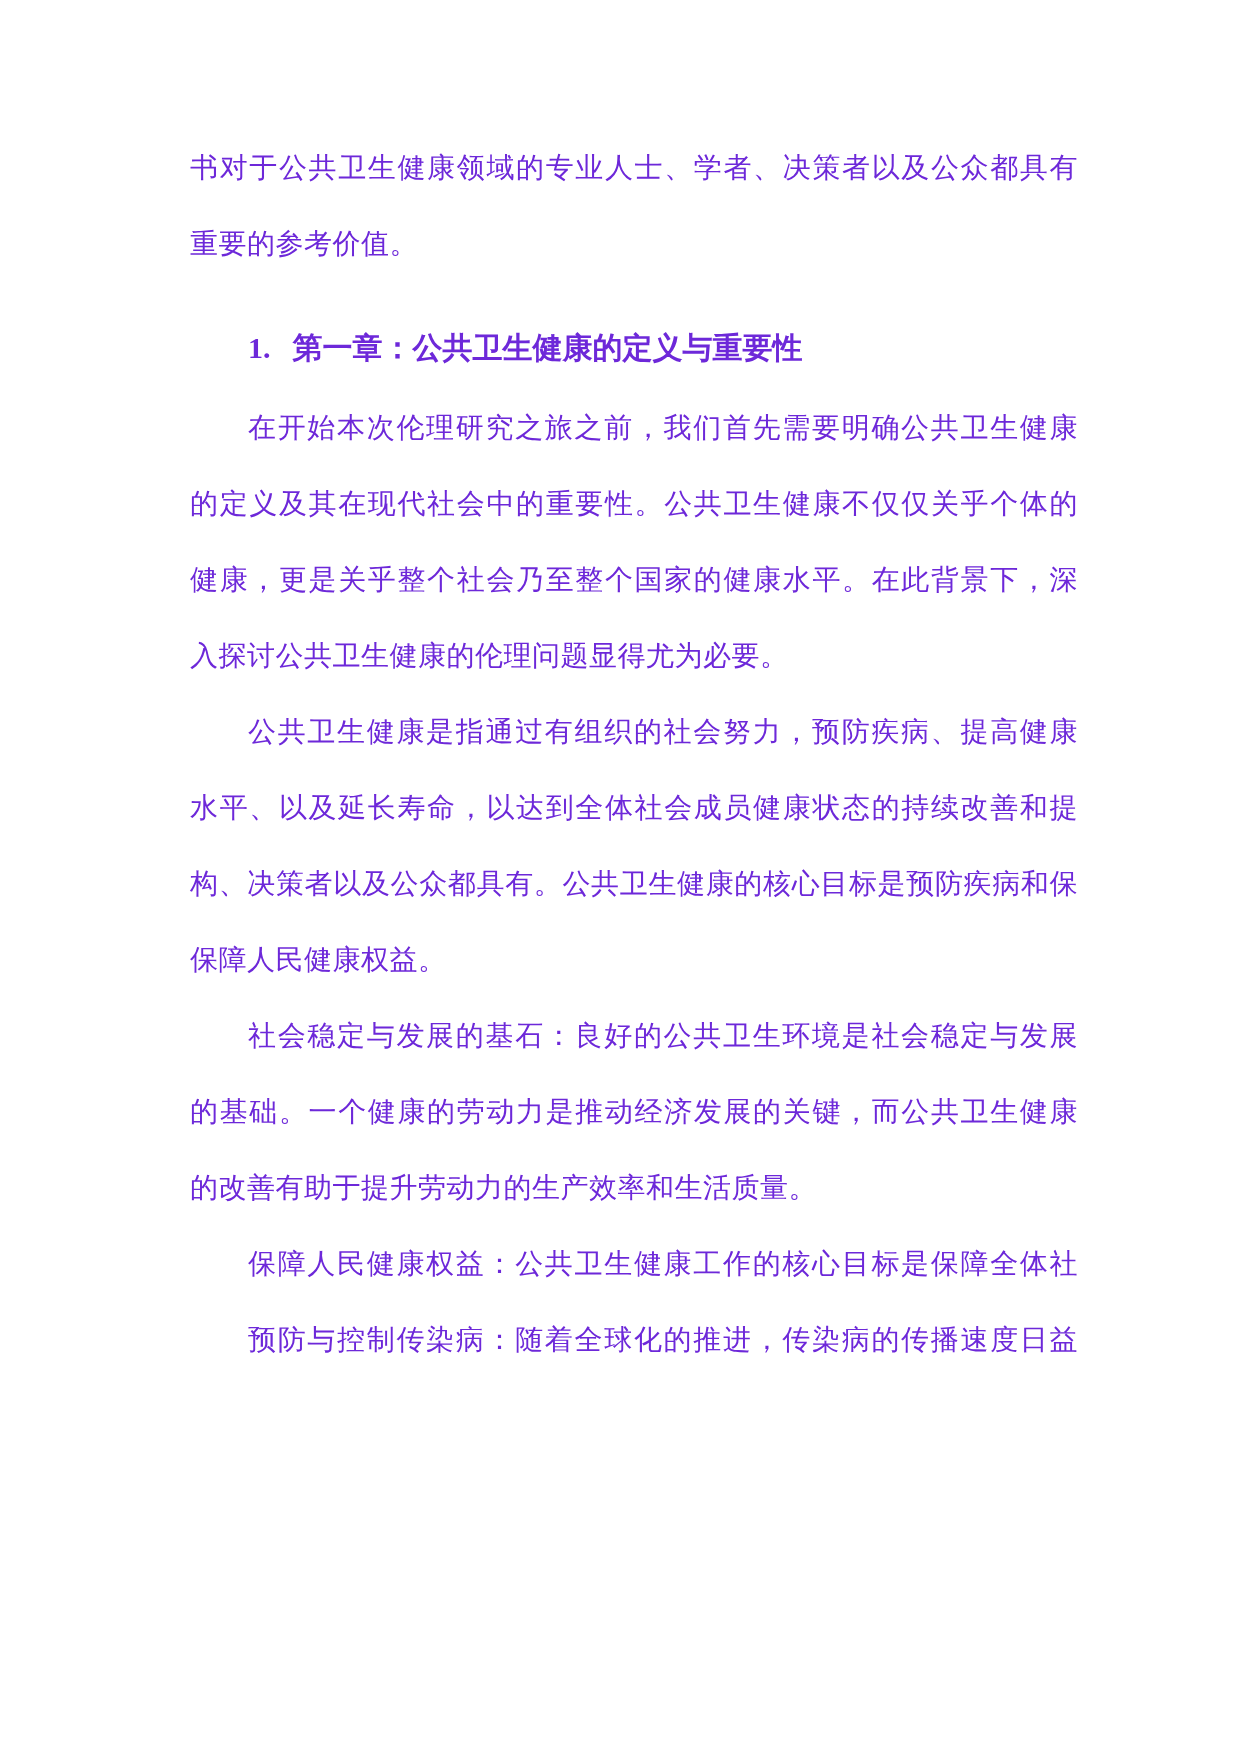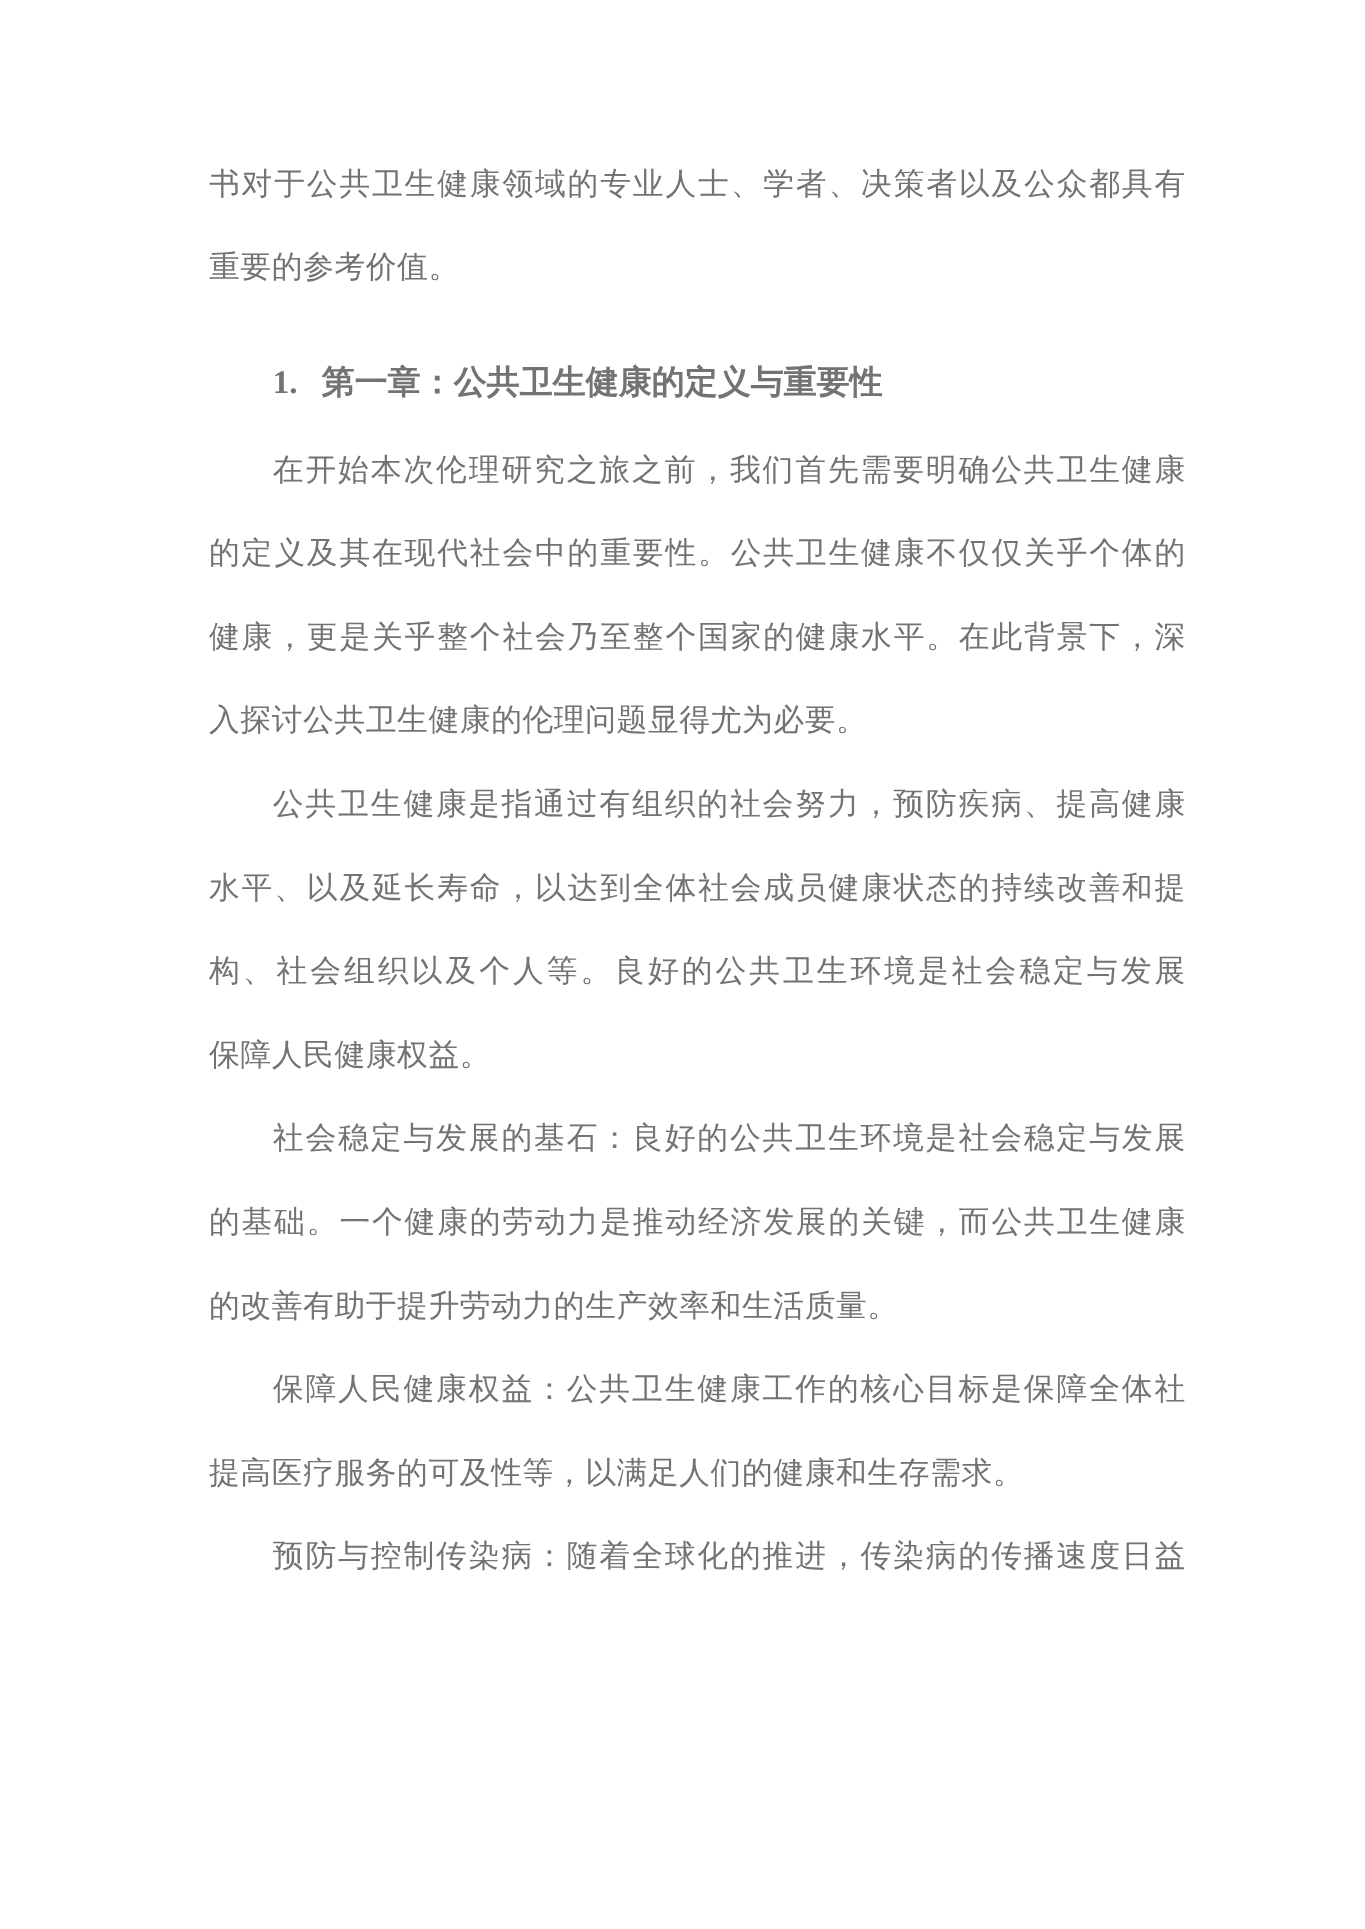--- a/index.html
+++ b/index.html
@@ -1,21 +1,21 @@
 <!DOCTYPE html>
 <html><head>
 <meta charset="utf-8">
 <style>
   html, body { margin: 0; padding: 0; background: #e8e8e8; }
   .page {
     position: relative;
     width: 1241px;
     height: 1754px;
     background: #ffffff;
-    color: #737373;
+    color: #6d28d9;
     overflow: hidden;
     box-sizing: border-box;
     padding: 130px 163px 0 190px;
     font-family: "Liberation Serif", "DejaVu Serif", serif;
   }
   .para { margin: 0; padding: 0; }
   .line {
     height: 76px;
     line-height: 76px;
     font-size: 28px;
@@ -59,32 +59,31 @@
   <div class="para">
     <div class="line just first">在开始本次伦理研究之旅之前，我们首先需要明确公共卫生健康</div>
     <div class="line just">的定义及其在现代社会中的重要性。公共卫生健康不仅仅关乎个体的</div>
     <div class="line just">健康，更是关乎整个社会乃至整个国家的健康水平。在此背景下，深</div>
     <div class="line">入探讨公共卫生健康的伦理问题显得尤为必要。</div>
   </div>
 
   <div class="para">
     <div class="line just first">公共卫生健康是指通过有组织的社会努力，预防疾病、提高健康</div>
     <div class="line just">水平、以及延长寿命，以达到全体社会成员健康状态的持续改善和提</div>
-    <div class="line just">构、社会组织以及个人等。良好的公共卫生环境是社会稳定与发展</div>
+    <div class="line just">构、决策者以及公众都具有。公共卫生健康的核心目标是预防疾病和保</div>
     <div class="line">保障人民健康权益。</div>
   </div>
 
   <div class="para">
     <div class="line just first">社会稳定与发展的基石：良好的公共卫生环境是社会稳定与发展</div>
     <div class="line just">的基础。一个健康的劳动力是推动经济发展的关键，而公共卫生健康</div>
     <div class="line">的改善有助于提升劳动力的生产效率和生活质量。</div>
   </div>
 
   <div class="para">
     <div class="line just first">保障人民健康权益：公共卫生健康工作的核心目标是保障全体社</div>
-    <div class="line">提高医疗服务的可及性等，以满足人们的健康和生存需求。</div>
   </div>
 
   <div class="para">
     <div class="line just first">预防与控制传染病：随着全球化的推进，传染病的传播速度日益</div>
   </div>
 
 </div>
 
 </body></html>

